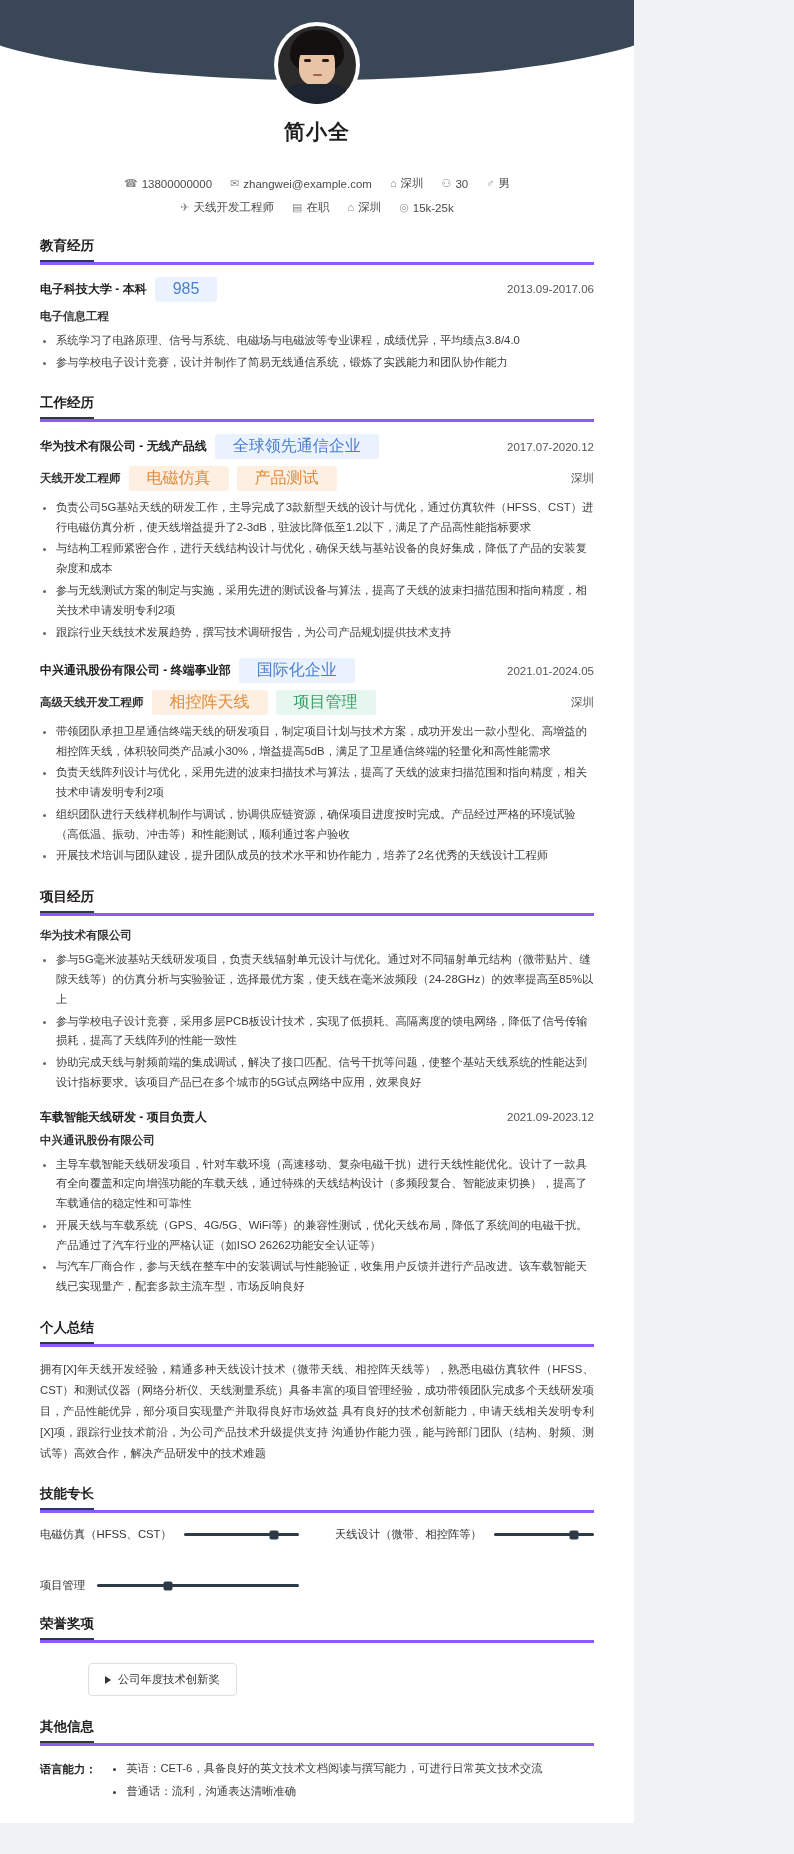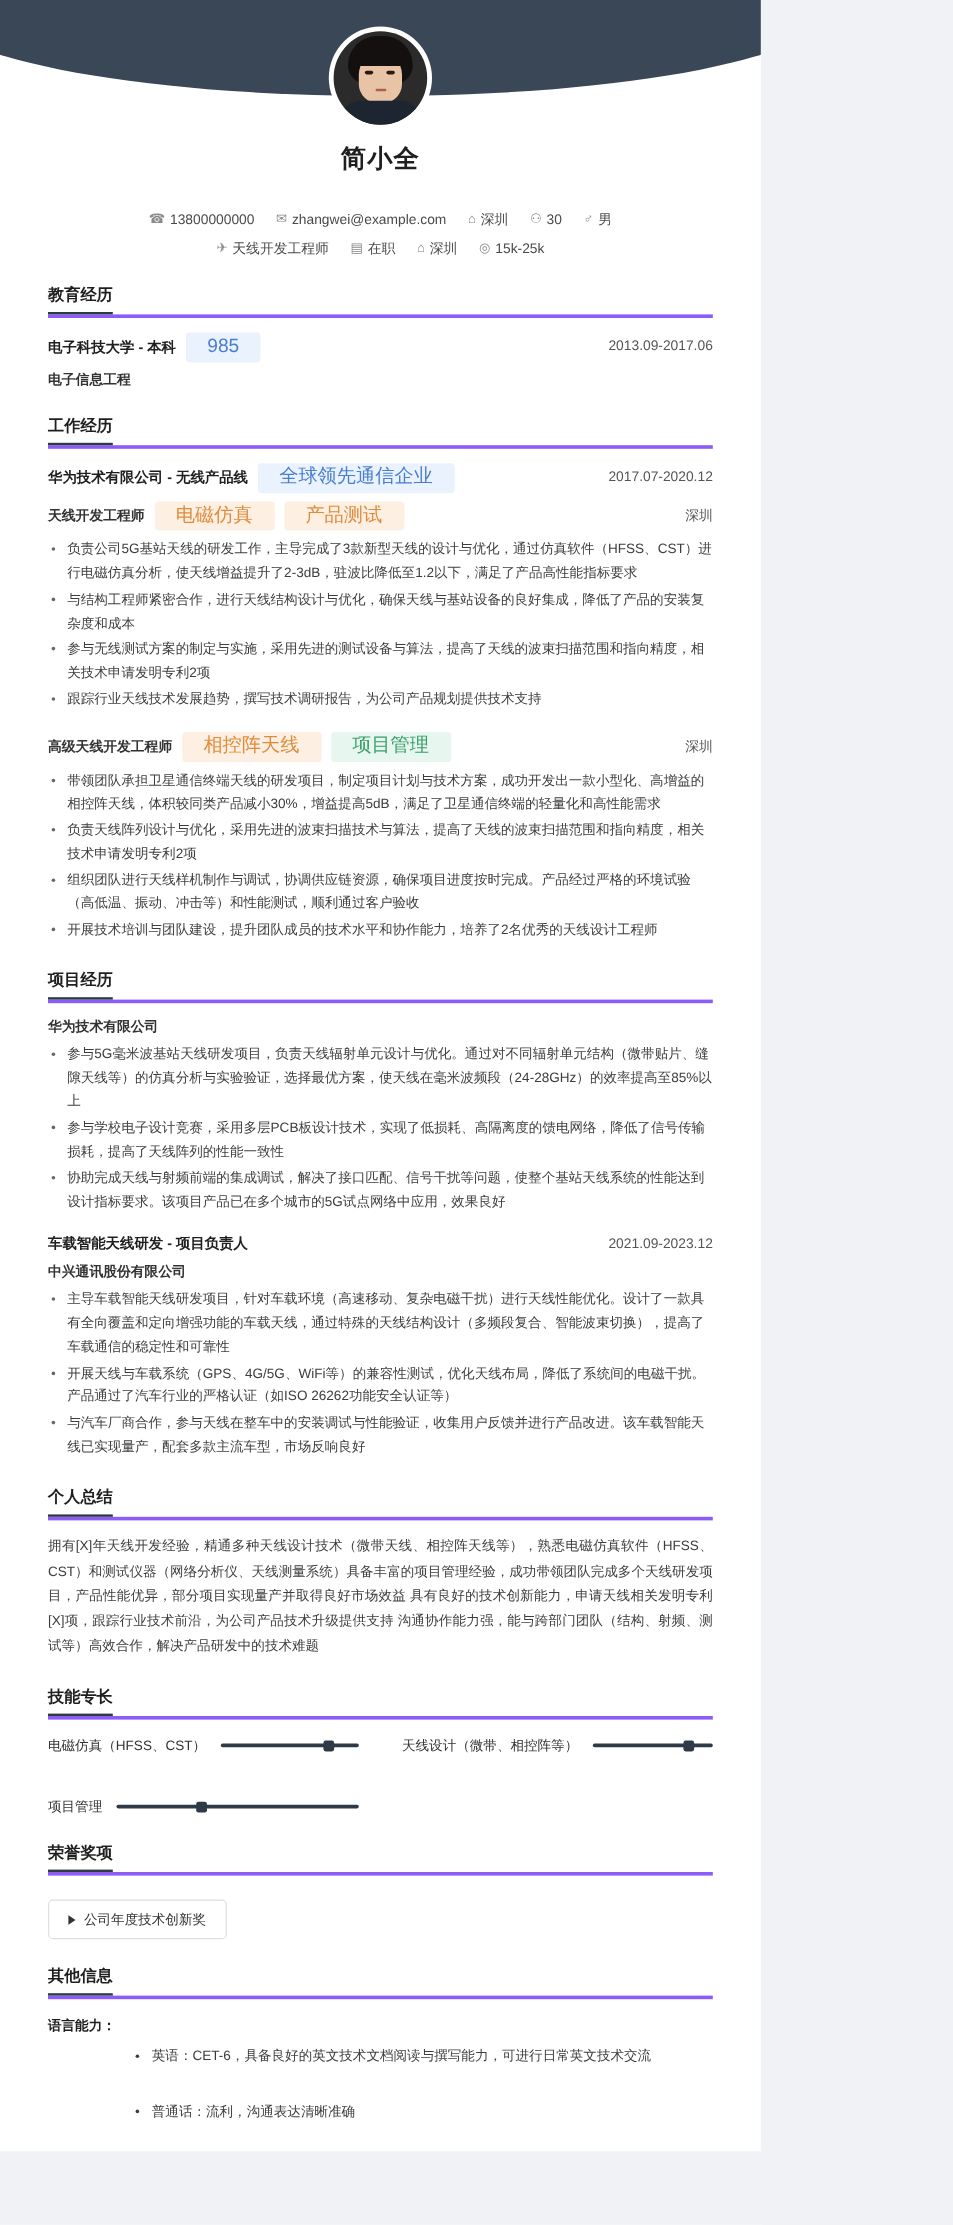--- a/index.html
+++ b/index.html
@@ -202,32 +202,33 @@
   .honor-box {
     display: inline-flex;
     align-items: center;
     gap: 7px;
     border: 1px solid #dcdfe3;
     border-radius: 4px;
     padding: 8px 16px;
     font-size: 11.3px;
     color: #333;
     margin-top: 8px;
+    margin-left: 48px;
   }
   .tri {
     width: 0; height: 0;
     border-left: 6px solid #333;
     border-top: 4px solid transparent;
     border-bottom: 4px solid transparent;
   }
   
   .other-row { display: flex; gap: 14px; font-size: 11.3px; line-height: 1.8; }
   .other-label { font-weight: bold; color: #1f1f1f; white-space: nowrap; padding-top: 1px; }
   .other-ul { margin: 0; padding-left: 16px; color: #3d3d3d; }
-  .other-ul li { margin-bottom: 2px; margin-top: 26px; }
+  .other-ul li { margin-bottom: 2px; }
 </style>
 </head>
 <body>
 
 <div class="page">
 
   <div class="header">
     <div class="header-bg"></div>
     <div class="avatar-wrap">
       <div class="avatar">
@@ -294,20 +295,24 @@
       </div>
       <div class="entry">
         <div class="row1">
           <div class="left">
             <span>电子科技大学 - 本科</span>
             <span class="tag tag-blue">985</span>
           </div>
           <span class="date">2013.09-2017.06</span>
         </div>
         <div class="subline">电子信息工程</div>
+        <ul class="bullets">
+          <li>系统学习了电路原理、信号与系统、电磁场与电磁波等专业课程，成绩优异，平均绩点3.8/4.0</li>
+          <li>参与学校电子设计竞赛，设计并制作了简易无线通信系统，锻炼了实践能力和团队协作能力</li>
+        </ul>
       </div>
     </div>
 
     <div class="section">
       <div class="section-title">
         <span>工作经历</span>
       </div>
 
       <div class="entry">
         <div class="row1">
@@ -327,20 +332,27 @@
         </div>
         <ul class="bullets">
           <li>负责公司5G基站天线的研发工作，主导完成了3款新型天线的设计与优化，通过仿真软件（HFSS、CST）进行电磁仿真分析，使天线增益提升了2-3dB，驻波比降低至1.2以下，满足了产品高性能指标要求</li>
           <li>与结构工程师紧密合作，进行天线结构设计与优化，确保天线与基站设备的良好集成，降低了产品的安装复杂度和成本</li>
           <li>参与无线测试方案的制定与实施，采用先进的测试设备与算法，提高了天线的波束扫描范围和指向精度，相关技术申请发明专利2项</li>
           <li>跟踪行业天线技术发展趋势，撰写技术调研报告，为公司产品规划提供技术支持</li>
         </ul>
       </div>
 
       <div class="entry">
+        <div class="row1">
+          <div class="left">
+            <span>中兴通讯股份有限公司 - 终端事业部</span>
+            <span class="tag tag-blue">国际化企业</span>
+          </div>
+          <span class="date">2021.01-2024.05</span>
+        </div>
         <div class="row2">
           <div class="left">
             <span class="role">高级天线开发工程师</span>
             <span class="tag tag-orange">相控阵天线</span>
             <span class="tag tag-green">项目管理</span>
           </div>
           <span class="loc">深圳</span>
         </div>
         <ul class="bullets">
           <li>带领团队承担卫星通信终端天线的研发项目，制定项目计划与技术方案，成功开发出一款小型化、高增益的相控阵天线，体积较同类产品减小30%，增益提高5dB，满足了卫星通信终端的轻量化和高性能需求</li>

